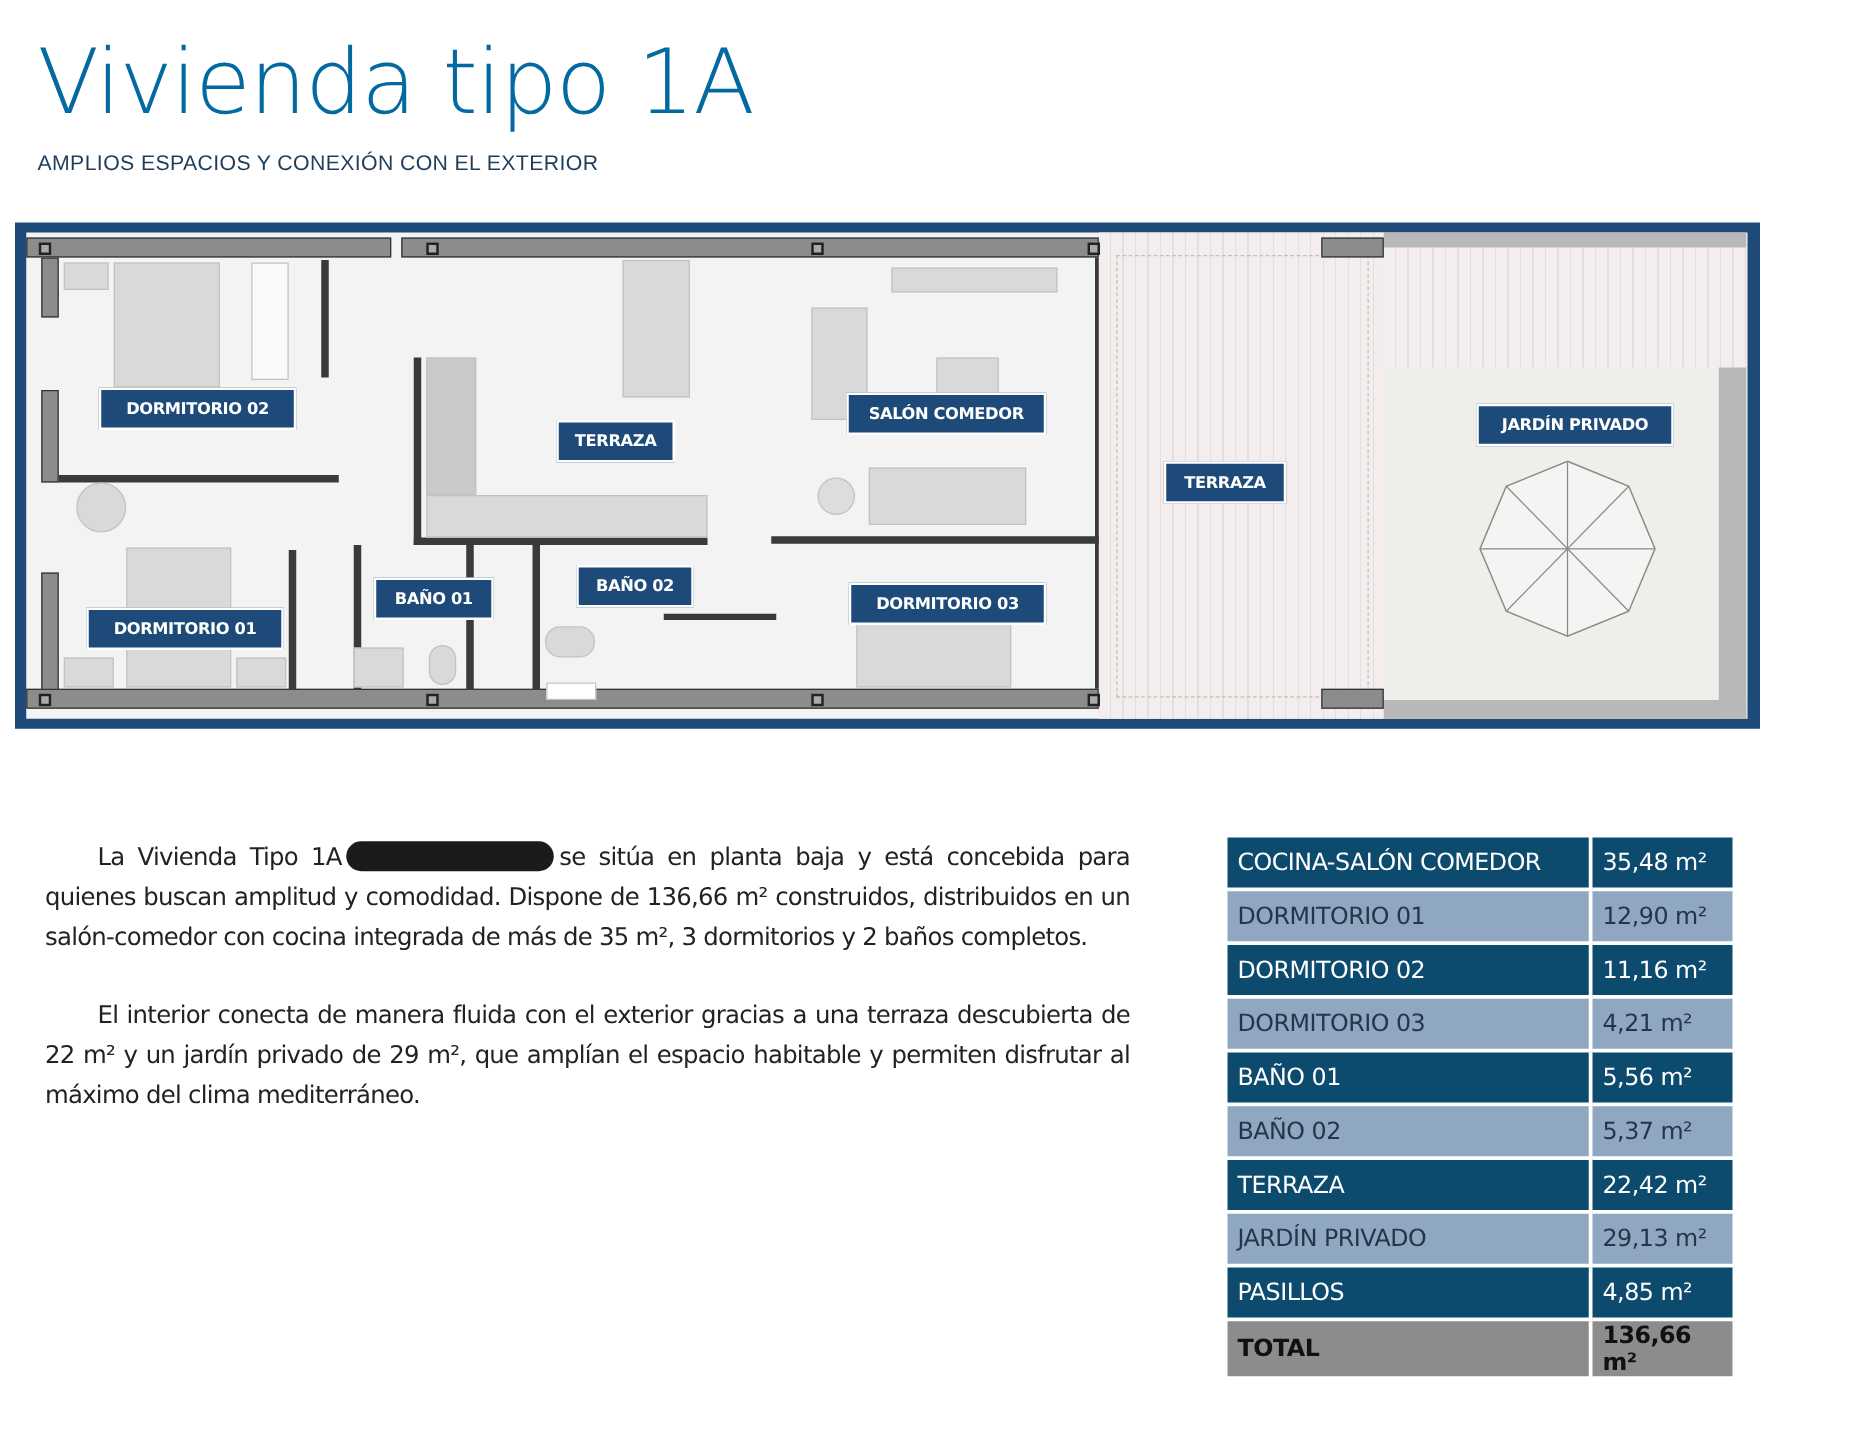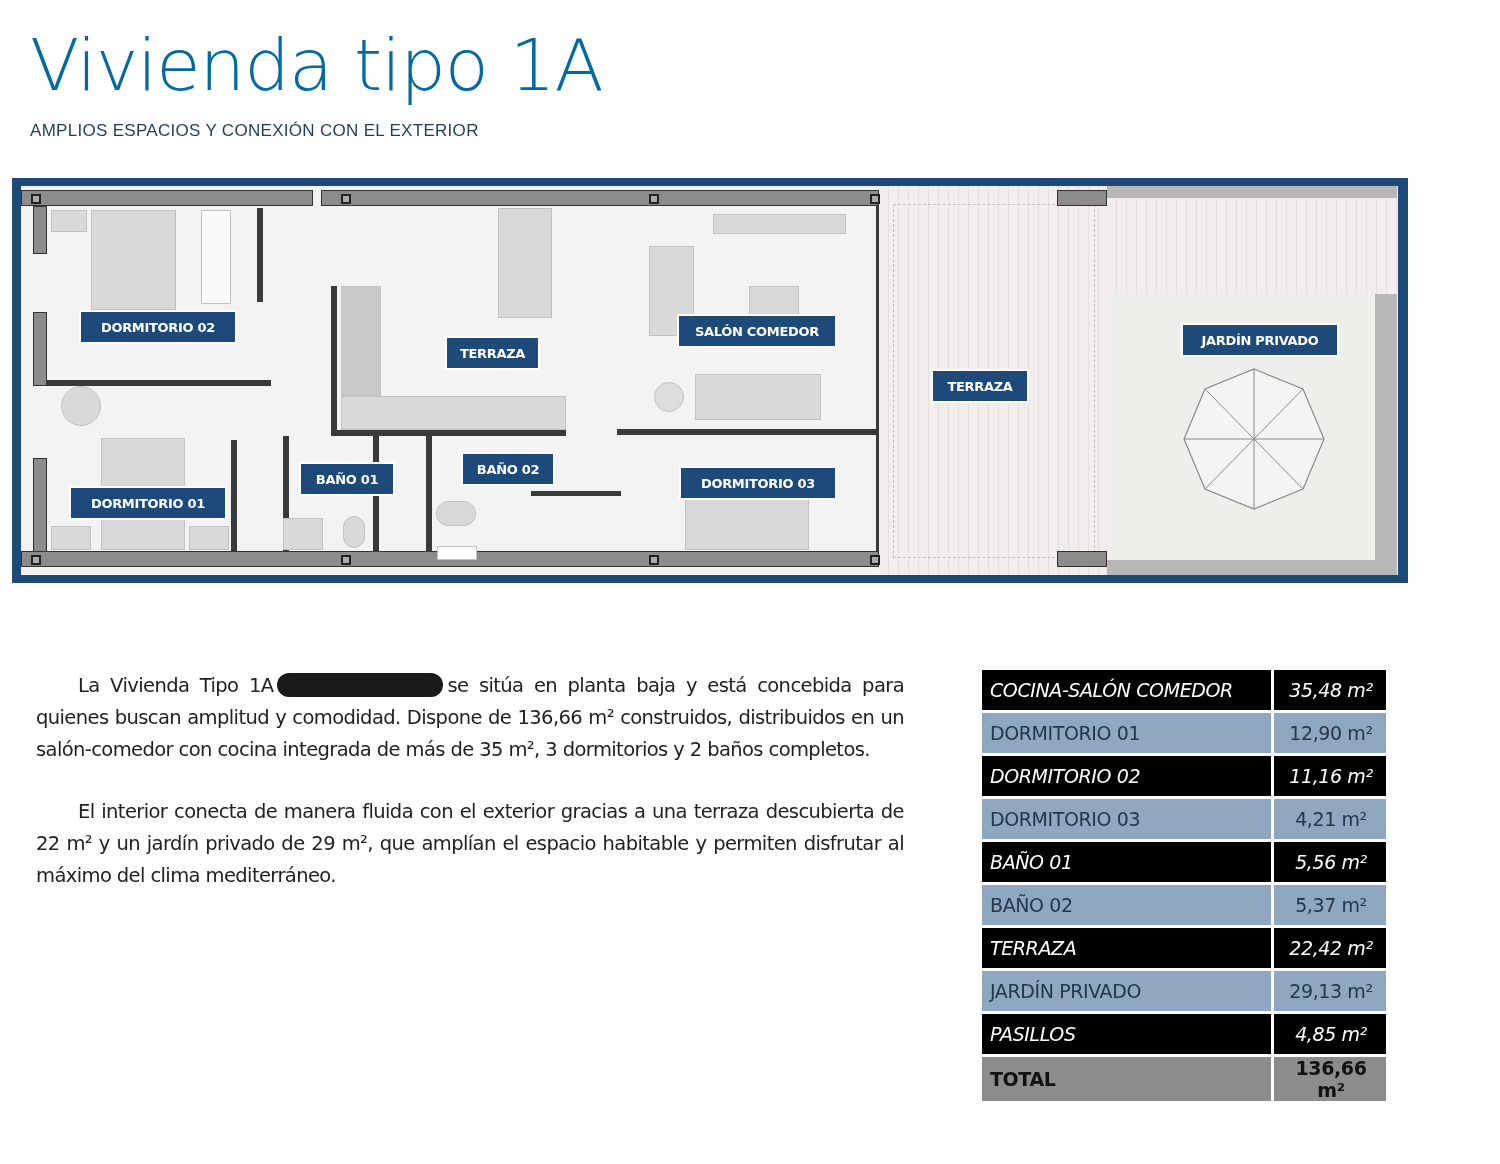--- a/index.html
+++ b/index.html
@@ -21,22 +21,22 @@
   .label { position:absolute; background:#1d4a78; color:#fff; font-family:"DejaVu Sans", sans-serif; font-weight:bold; font-size:13px; letter-spacing:-0.3px; text-align:center; box-sizing:border-box; border:2px solid #fff; outline:0; display:flex; align-items:center; justify-content:center; }
 
   
   .desc { position:absolute; left:36px; top:670px; width:880px; font-family:"DejaVu Sans", sans-serif; font-size:19.5px; line-height:32px; color:#222; text-align:justify; letter-spacing:-0.6px; }
   .desc p { margin:0 12px 30px 0; text-indent:42px; }
   .redact { display:inline-block; width:166px; height:24px; background:#1b1b1b; border-radius:12px; vertical-align:-5px; margin:0 4px; }
 
   
   .areas { position:absolute; left:979px; top:667px; width:410px; border-collapse:collapse; font-family:"DejaVu Sans", sans-serif; }
   .areas td { height:40px; padding:0 8px; border:3px solid #ffffff; font-size:19px; letter-spacing:-0.4px; }
-  .areas td.v { text-align:center; width:98px; padding-right:6px; }
-  .areas tr.dark td { background:#000000; color:#ffffff;font-style:italic; }
+  .areas td.v { text-align:left; width:98px; padding-right:6px; }
+  .areas tr.dark td { background:#0c4a6e; color:#ffffff; }
   .areas tr.light td { background:#8fa7c1; color:#26364a; }
   .areas tr.total td { background:#8c8c8c; color:#111; font-weight:bold; }
 </style>
 </head>
 <body>
 
 <div class="title">Vivienda tipo 1A</div>
 <div class="subtitle">AMPLIOS ESPACIOS Y CONEXIÓN CON EL EXTERIOR</div>
 
 <div class="plan">

